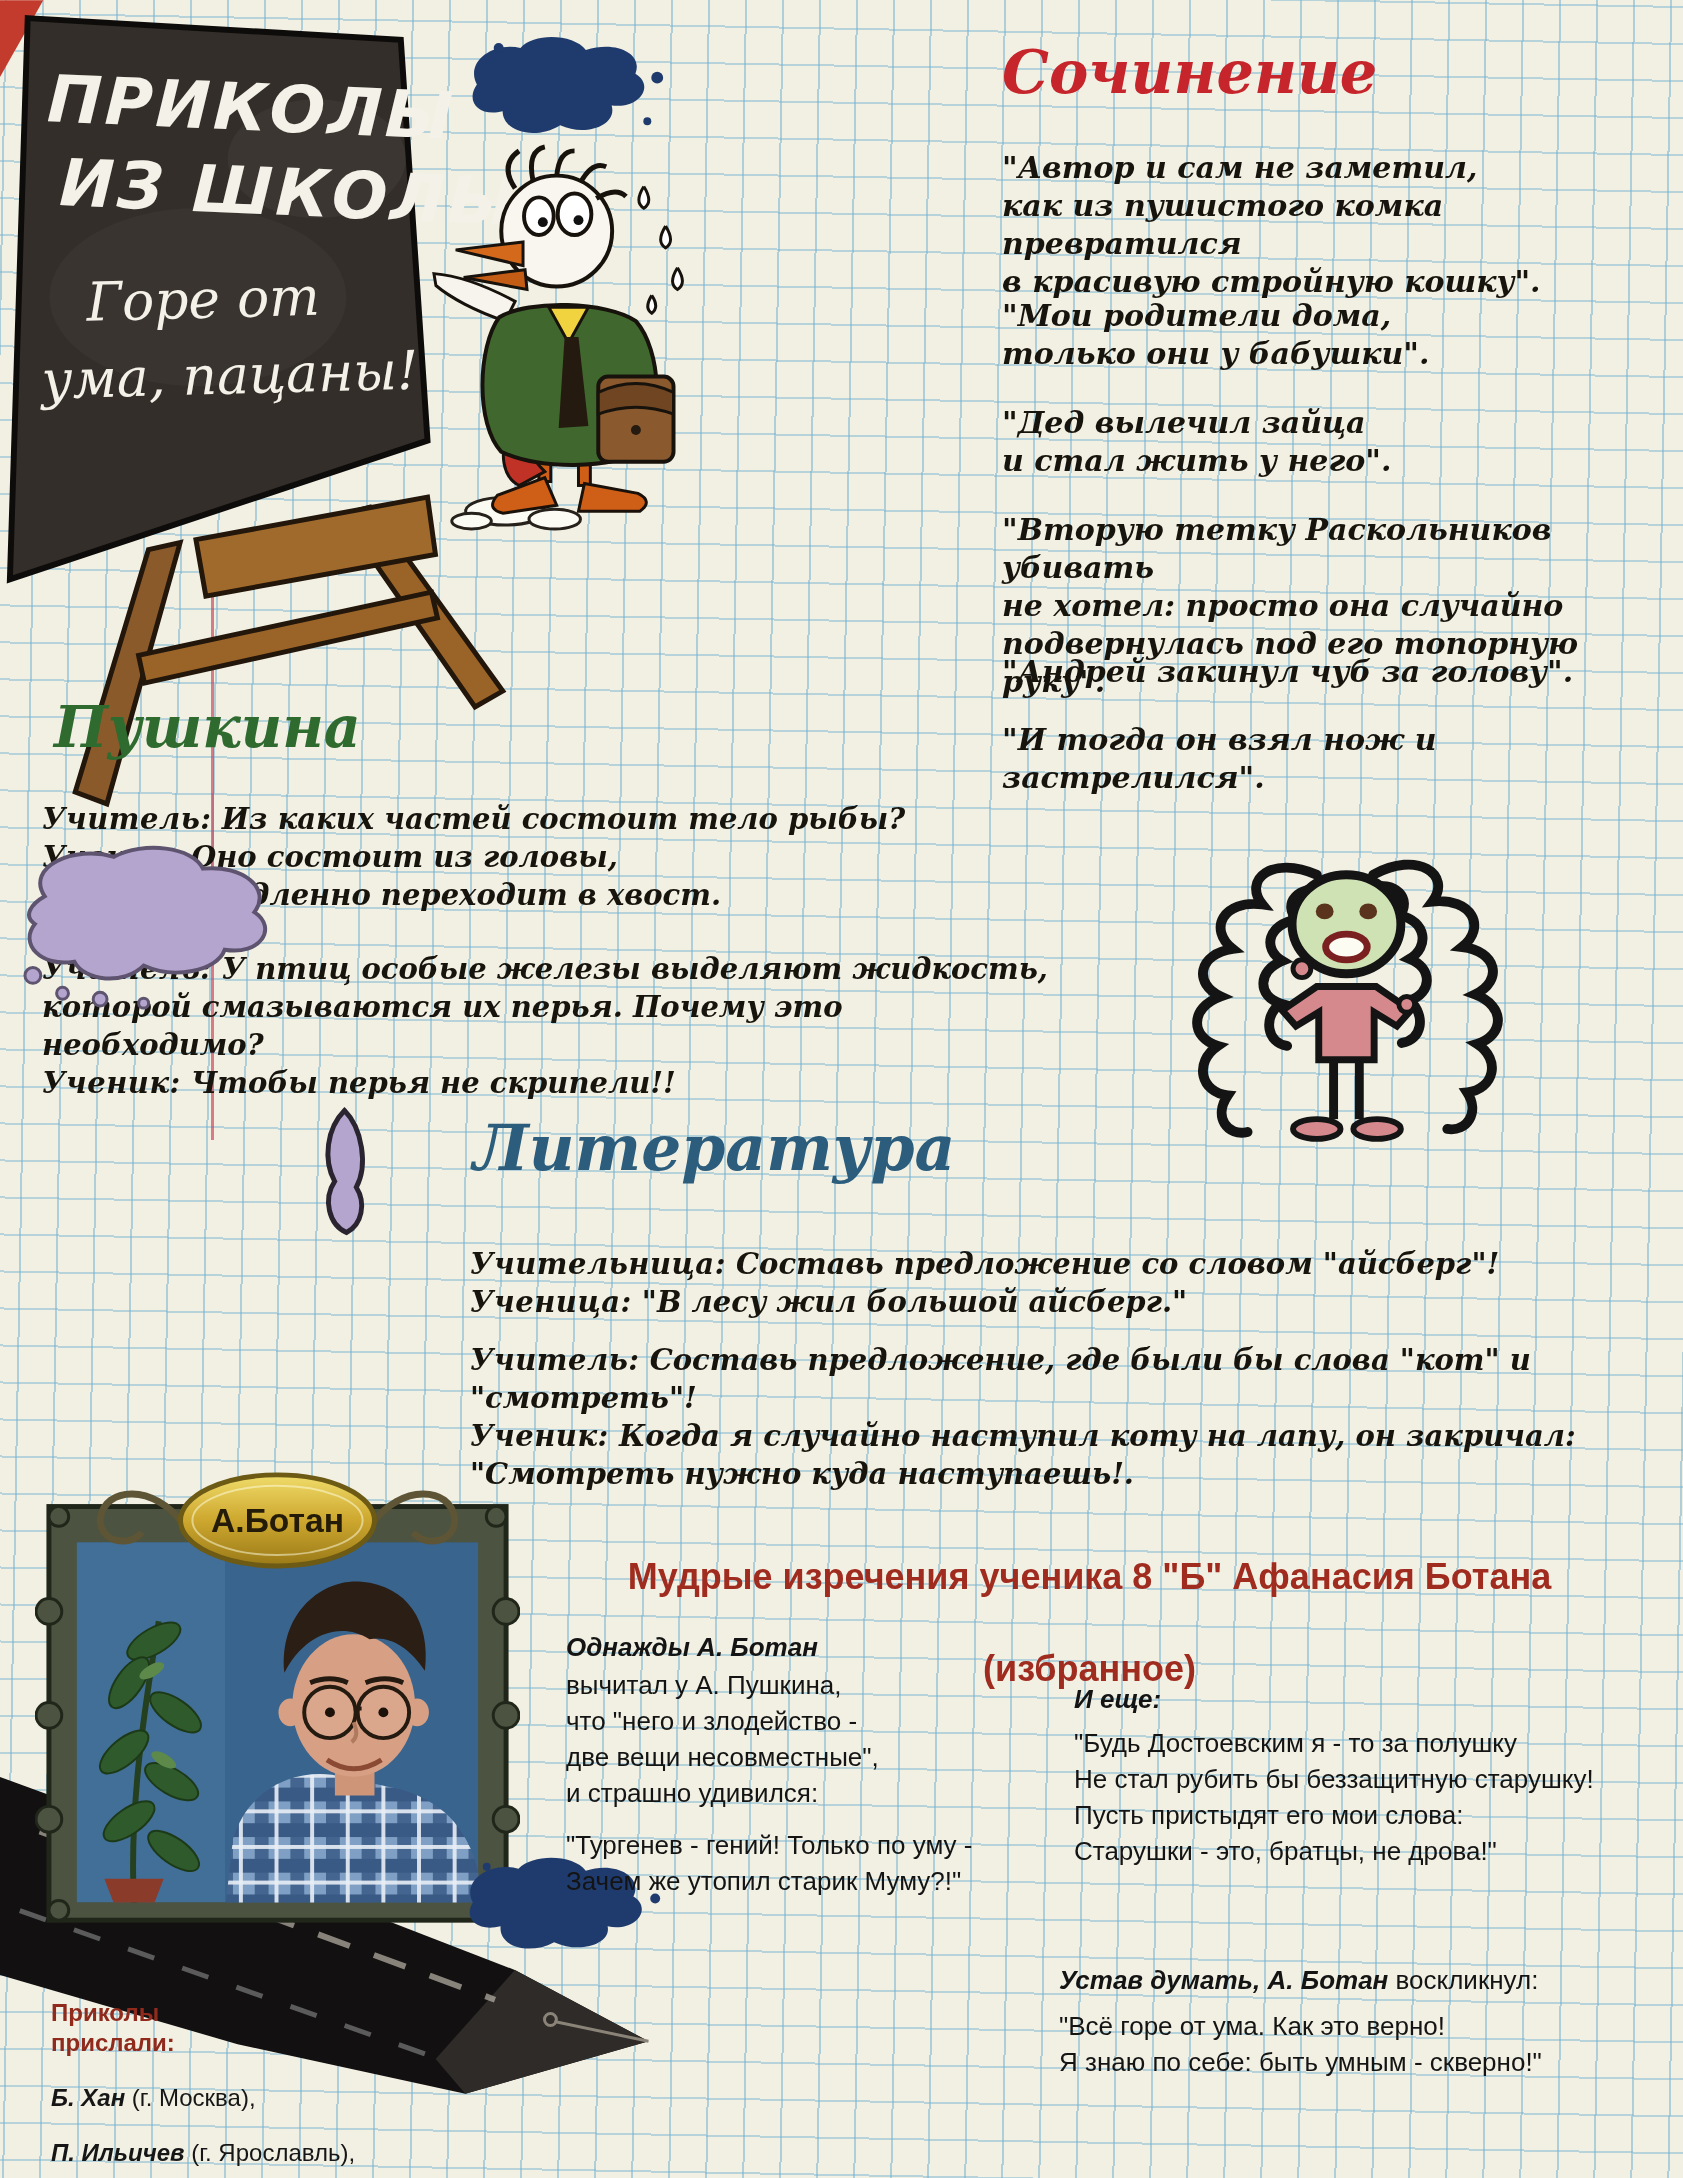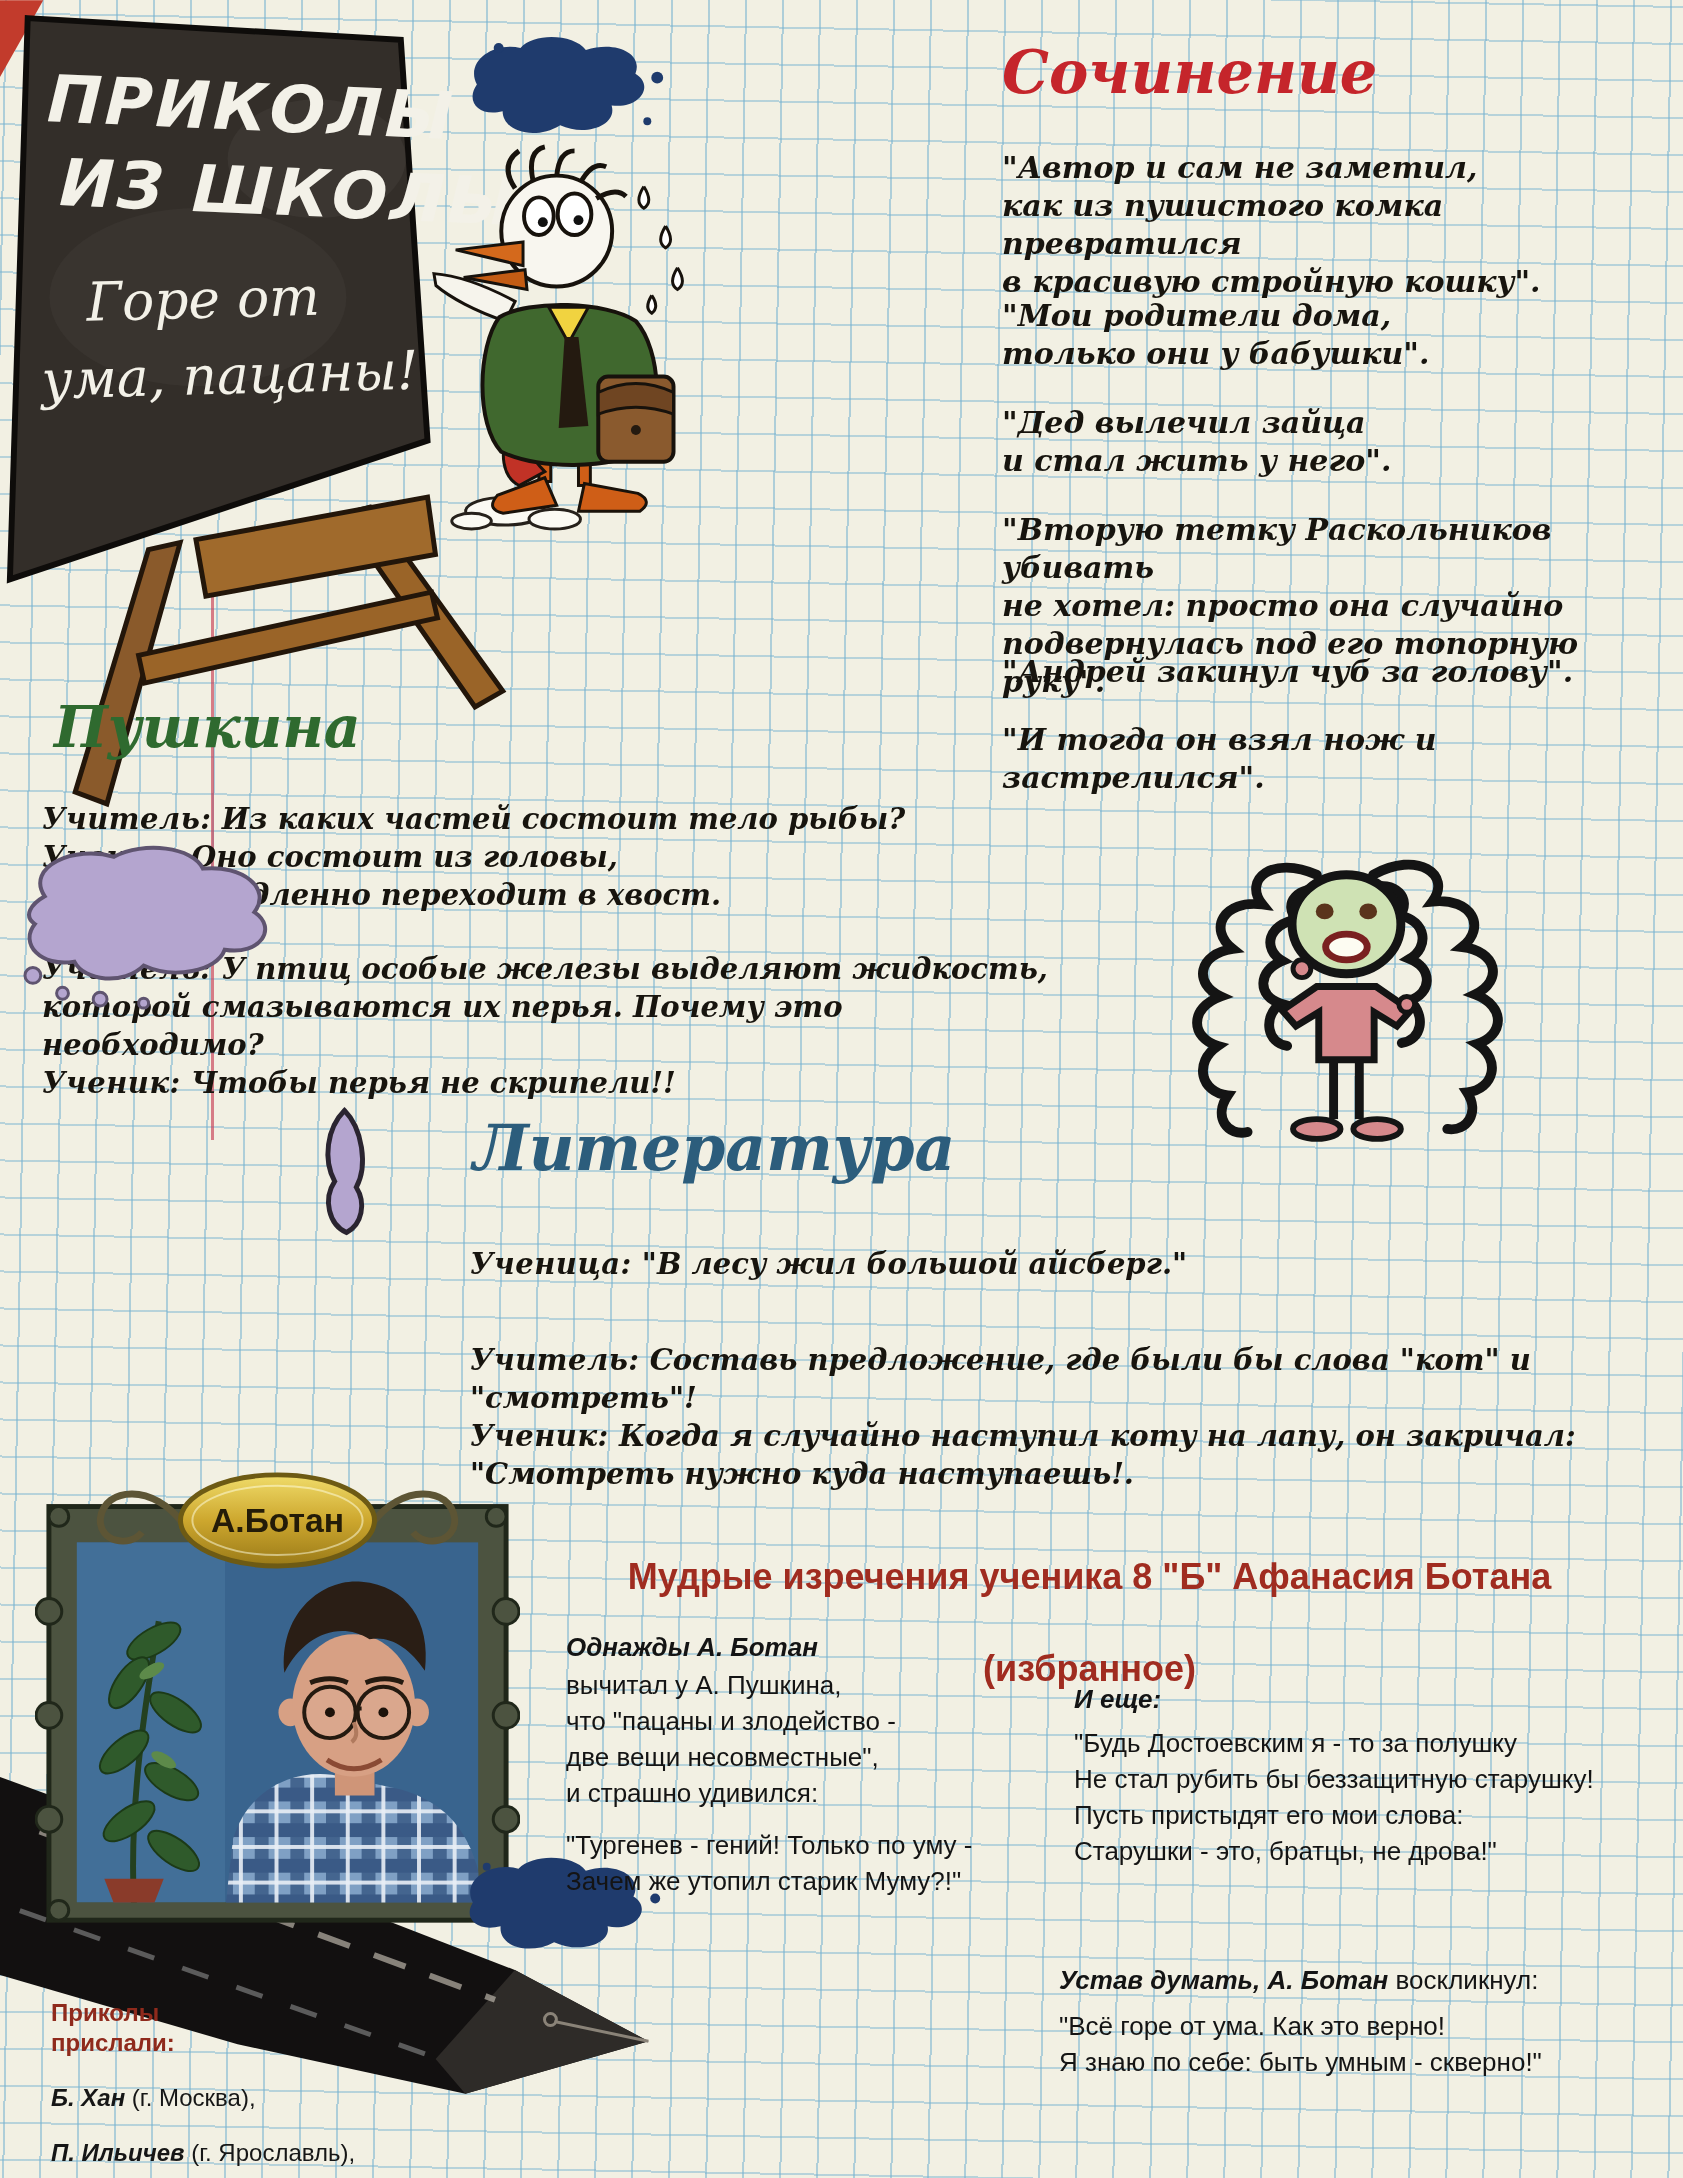--- a/index.html
+++ b/index.html
@@ -183,20 +183,21 @@
     <circle cx="96" cy="164" r="7" fill="#b4a5cf" stroke="#5f5470" stroke-width="3"></circle>
     <circle cx="140" cy="168" r="5" fill="#b4a5cf" stroke="#5f5470" stroke-width="3"></circle>
   </svg>
 
   <svg class="abs" style="left:315px;top:1104px" width="59" height="139" viewBox="0 0 60 140">
     <path d="M30,6 C12,24 8,56 20,78 C8,96 14,122 32,130 C48,122 52,100 42,84 C54,62 48,24 30,6 Z" fill="#b4a5cf" stroke="#2a2430" stroke-width="5"></path>
   </svg>
 
   <div class="abs title-blue" style="left:473px;top:1111px">Литература</div>
   <div class="abs" style="left:470px;top:1245px;width:1109px">
+    <div class="dline"><b>Учительница:</b><span> Составь предложение со словом "айсберг"!</span></div>
     <div class="dline"><b>Ученица:</b><span> "В лесу жил большой айсберг."</span></div>
   </div>
   <div class="abs" style="left:470px;top:1341px;width:1148px">
     <div class="dline"><b>Учитель:</b><span> Составь предложение, где были бы слова "кот" и "смотреть"!</span></div>
     <div class="dline"><b>Ученик:</b><span> Когда я случайно наступил коту на лапу, он закричал:</span></div>
     <div class="dline"><b></b><span>"Смотреть нужно куда наступаешь!.</span></div>
   </div>
 
   <svg class="abs" style="left:0;top:1762px" width="693" height="416" viewBox="0 0 700 420">
     <polygon points="0,15 300,125 520,210 655,282 470,335 240,285 0,215" fill="#121010"></polygon>
@@ -291,21 +292,21 @@
   </svg>
 
   <div class="abs headline" style="left:540px;top:1508px;width:1099px">
     <span>Мудрые изречения ученика 8 "Б" Афанасия Ботана</span><br>
     <span>(избранное)</span>
   </div>
 
   <div class="abs" style="left:566px;top:1629px;width:475px">
     <div class="s sb si">Однажды А. Ботан</div>
     <div class="s" style="margin-top:2px">вычитал у А. Пушкина,
-что "пацаны и злодейство -
+что "него и злодейство -
 две вещи несовместные",
 и страшно удивился:</div>
     <div class="s" style="margin-top:16px">"Тургенев - гений! Только по уму -
 Зачем же утопил старик Муму?!"</div>
   </div>
 
   <div class="abs" style="left:1059px;top:1962px;width:594px">
     <div class="s"><span class="sb si">Устав думать, А. Ботан</span><span> воскликнул:</span></div>
     <div class="s" style="margin-top:10px">"Всё горе от ума. Как это верно!
 Я знаю по себе: быть умным - скверно!"</div>

